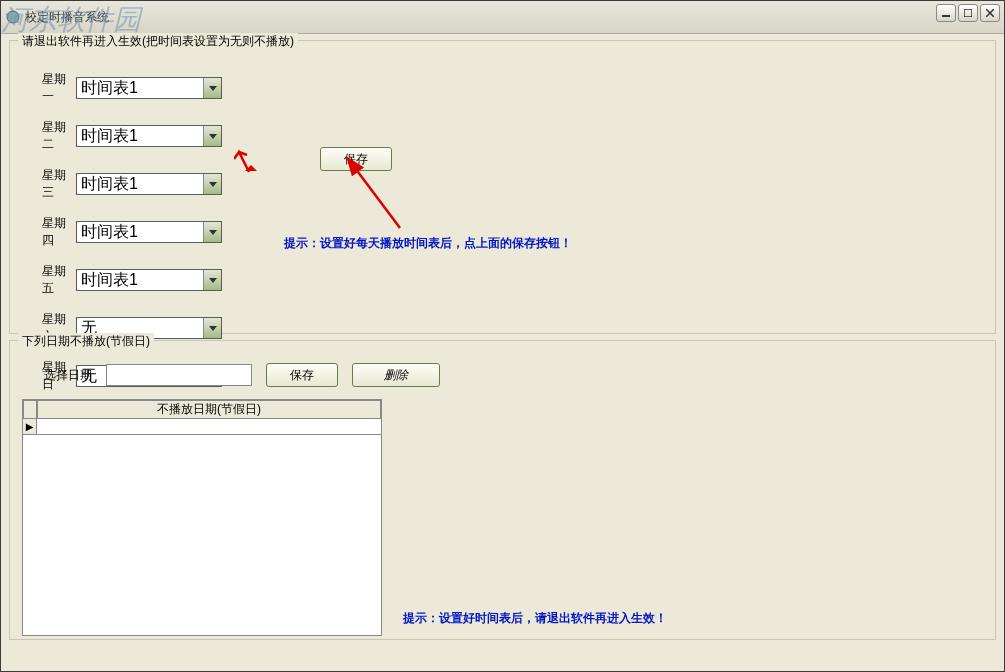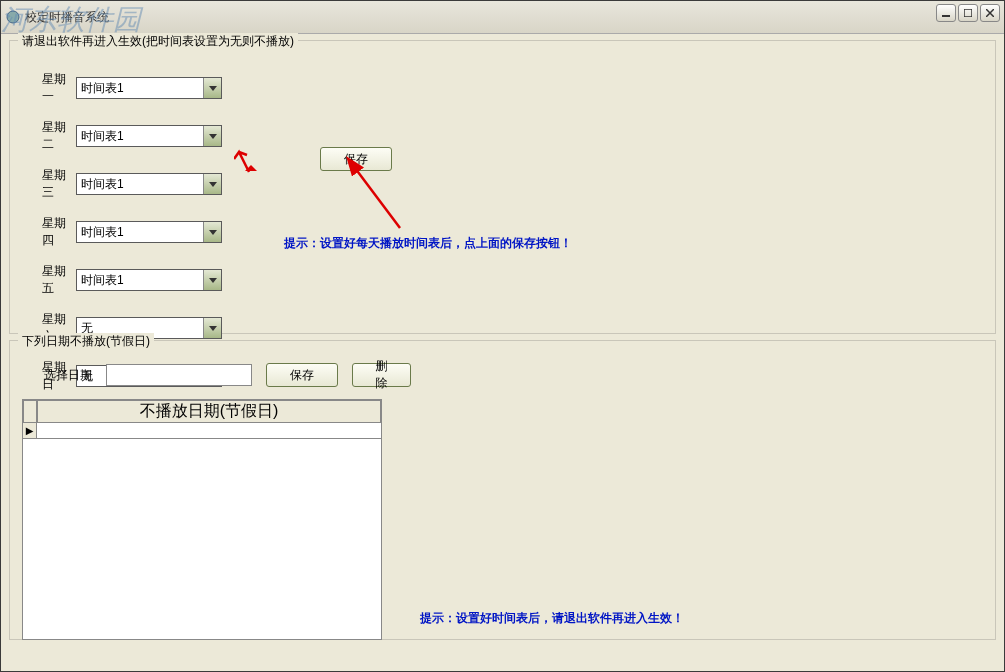--- a/index.html
+++ b/index.html
@@ -116,21 +116,21 @@
 }
 .combo {
   width: 146px;
   height: 22px;
   border: 1px solid #5a5a5a;
   background: #fff;
   display: flex;
   align-items: center;
   position: relative;
   padding-left: 4px;
-  font-size: 12px;
+  font-size: 16px;
 }
 .combo .arrow {
   position: absolute;
   right: 0;
   top: 0;
   width: 18px;
   height: 20px;
   background: linear-gradient(to bottom, #e4e8d4, #a8b888);
   border-left: 1px solid #888;
   display: flex;
@@ -162,21 +162,21 @@
   top: 12px;
   width: 72px;
 }
 .hint {
   color: #0015c5;
   font-weight: bold;
   font-size: 12px;
   position: absolute;
 }
 .hint1 { left: 264px; top: 180px; }
-.hint2 { left: 410px; bottom: 12px; }
+.hint2 { left: 393px; bottom: 12px; }
 .red-arrow {
   position: absolute;
   left: 225px;
   top: 18px;
   pointer-events: none;
 }
 .input-text {
   width: 146px;
   height: 22px;
   border: 1px solid #888;
@@ -194,21 +194,21 @@
   width: 360px;
   height: 236px;
   background: #fff;
   margin-left: 2px;
   margin-top: 4px;
 }
 .holiday-table th {
   background: #ece9d8;
   border: 1px solid #888;
   font-weight: normal;
-  font-size: 16px;
+  font-size: 12px;
   height: 18px;
 }
 .holiday-table .row-indicator {
   width: 14px;
   background: #ece9d8;
   border-right: 1px solid #888;
   border-bottom: 1px solid #888;
   text-align: center;
   font-size: 10px;
 }
@@ -323,21 +323,21 @@
       </div>
     </div>
 
     <div class="groupbox gb2">
       <div class="groupbox-title">下列日期不播放(节假日)</div>
 
       <div class="holiday-row">
         <span>选择日期</span>
         <input class="input-text" style="">
         <button class="btn" style="width:72px;">保存</button>
-        <button class="btn" style="width:59px;">删除</button>
+        <button class="btn" style="width:88px;font-style:italic;">删除</button>
       </div>
 
       <table class="holiday-table" cellspacing="0">
         <thead>
           <tr>
             <th style="width:14px;"></th>
             <th>不播放日期(节假日)</th>
           </tr>
         </thead>
         <tbody>

